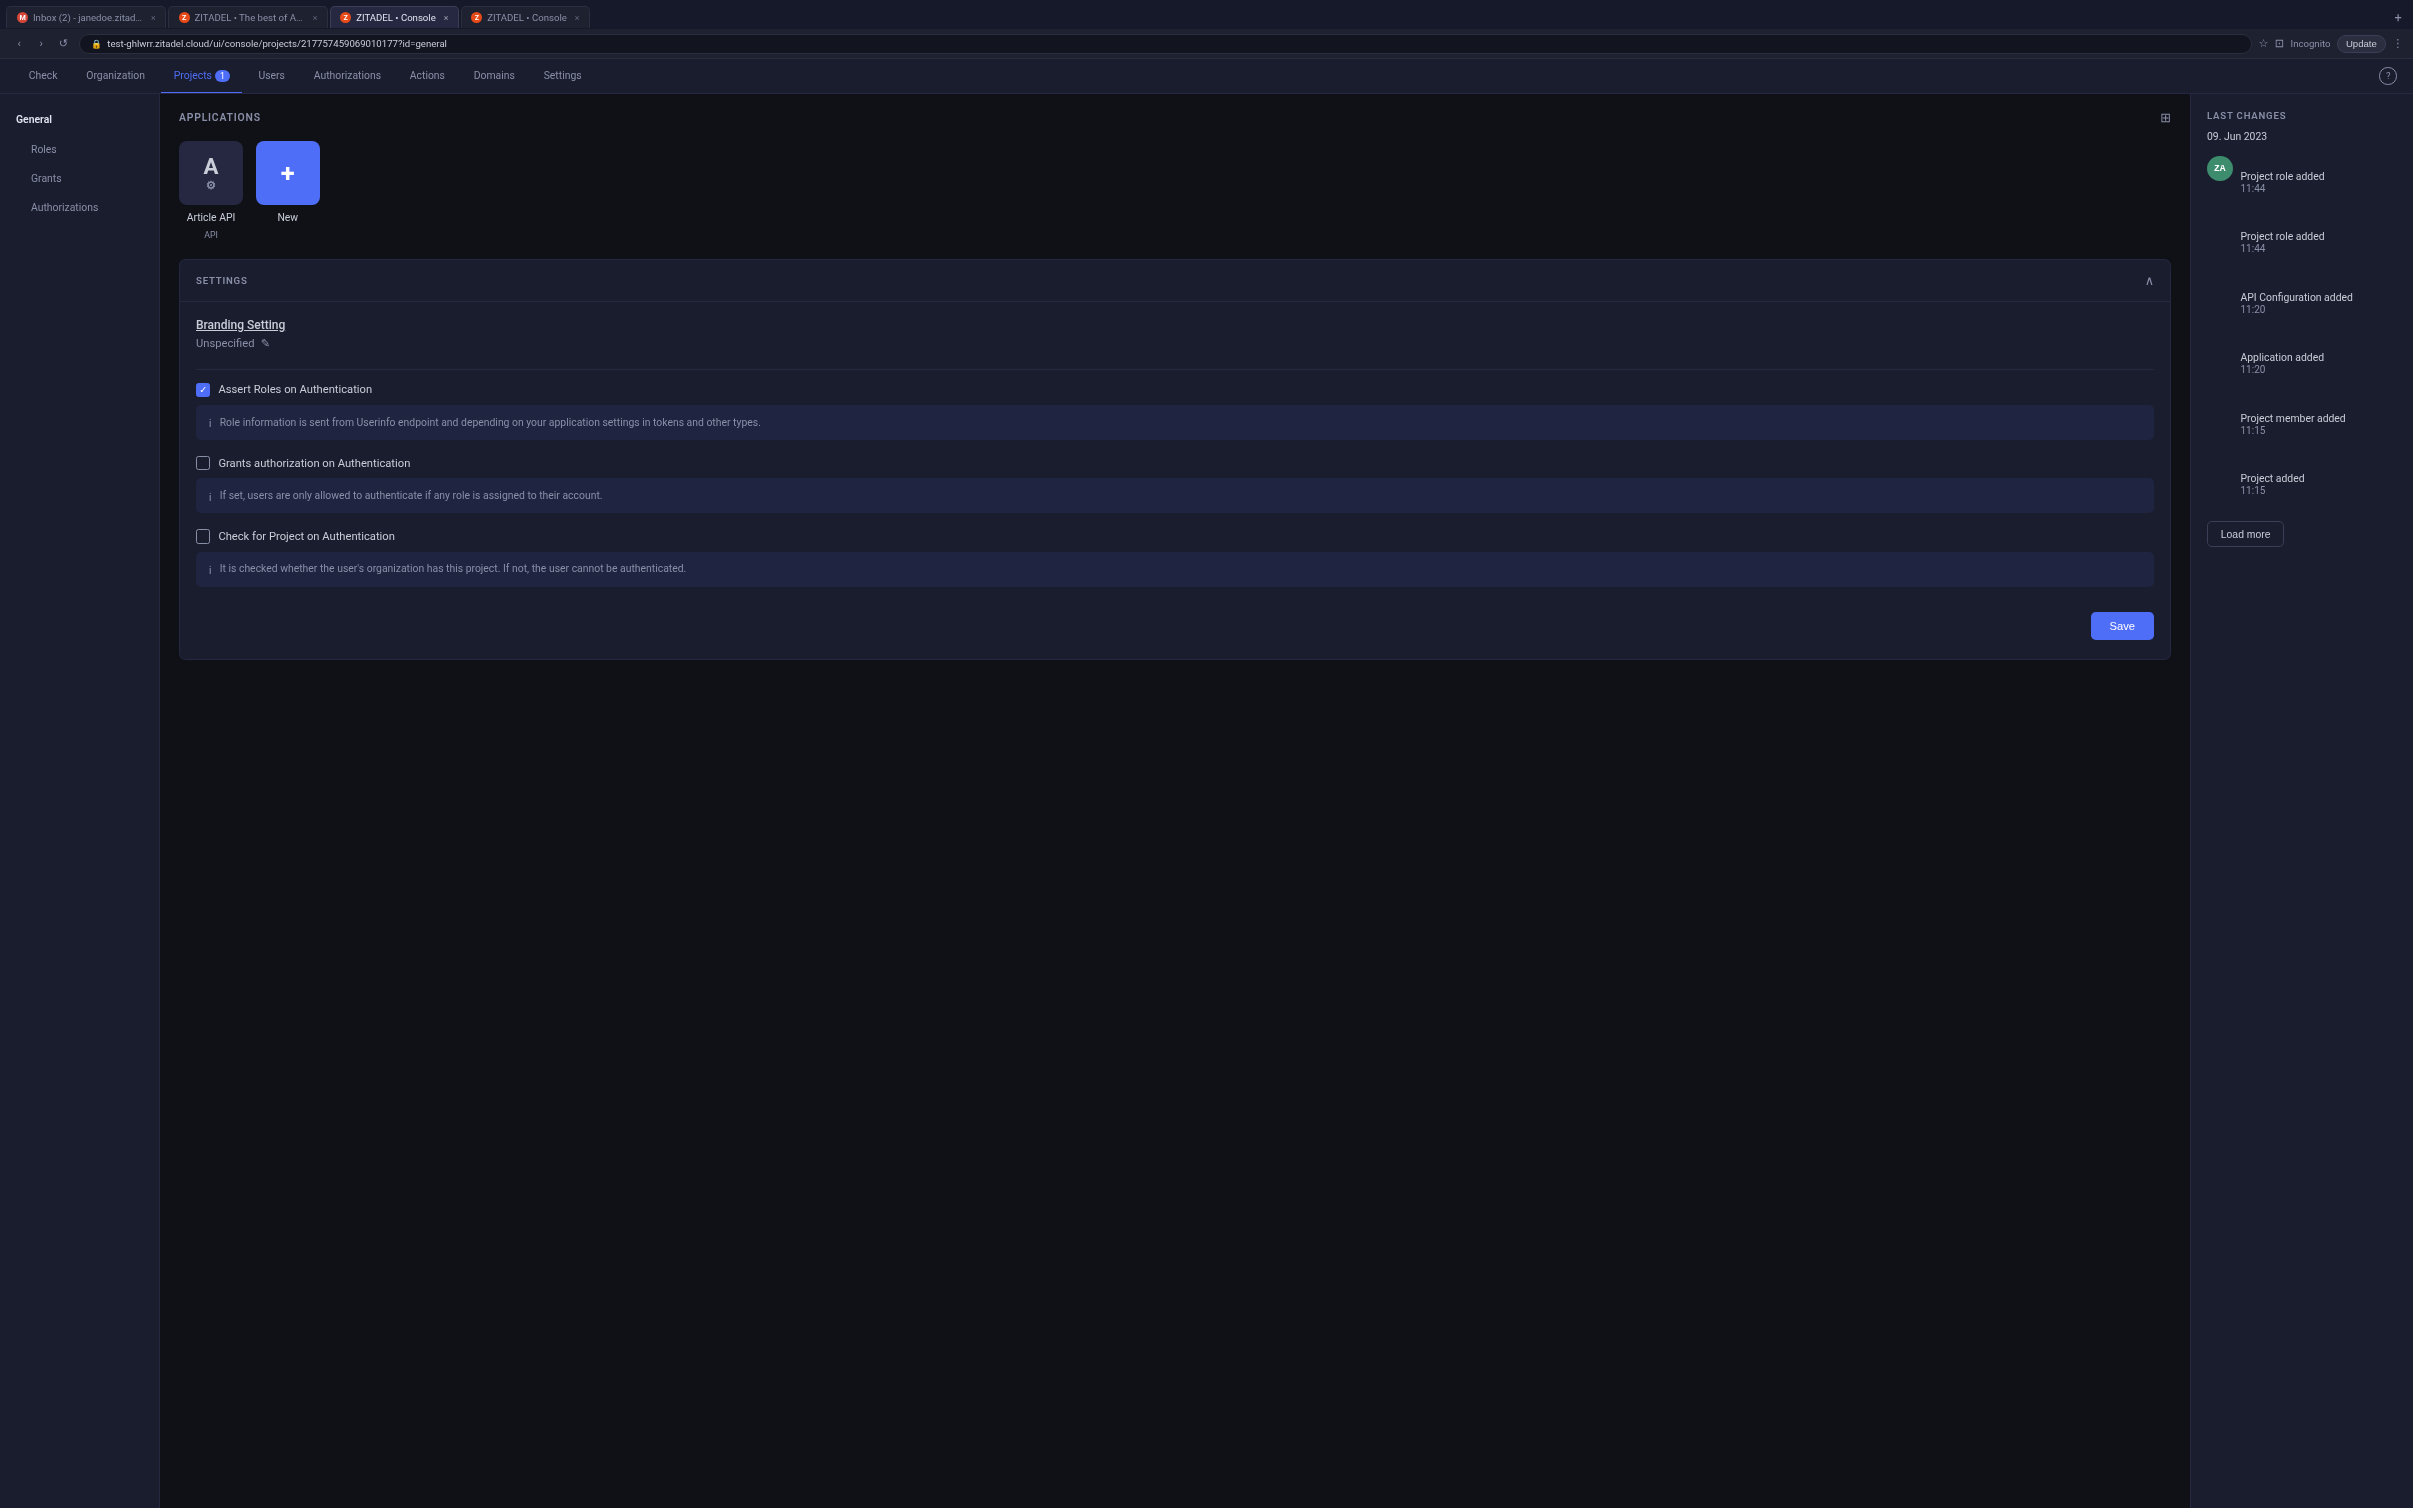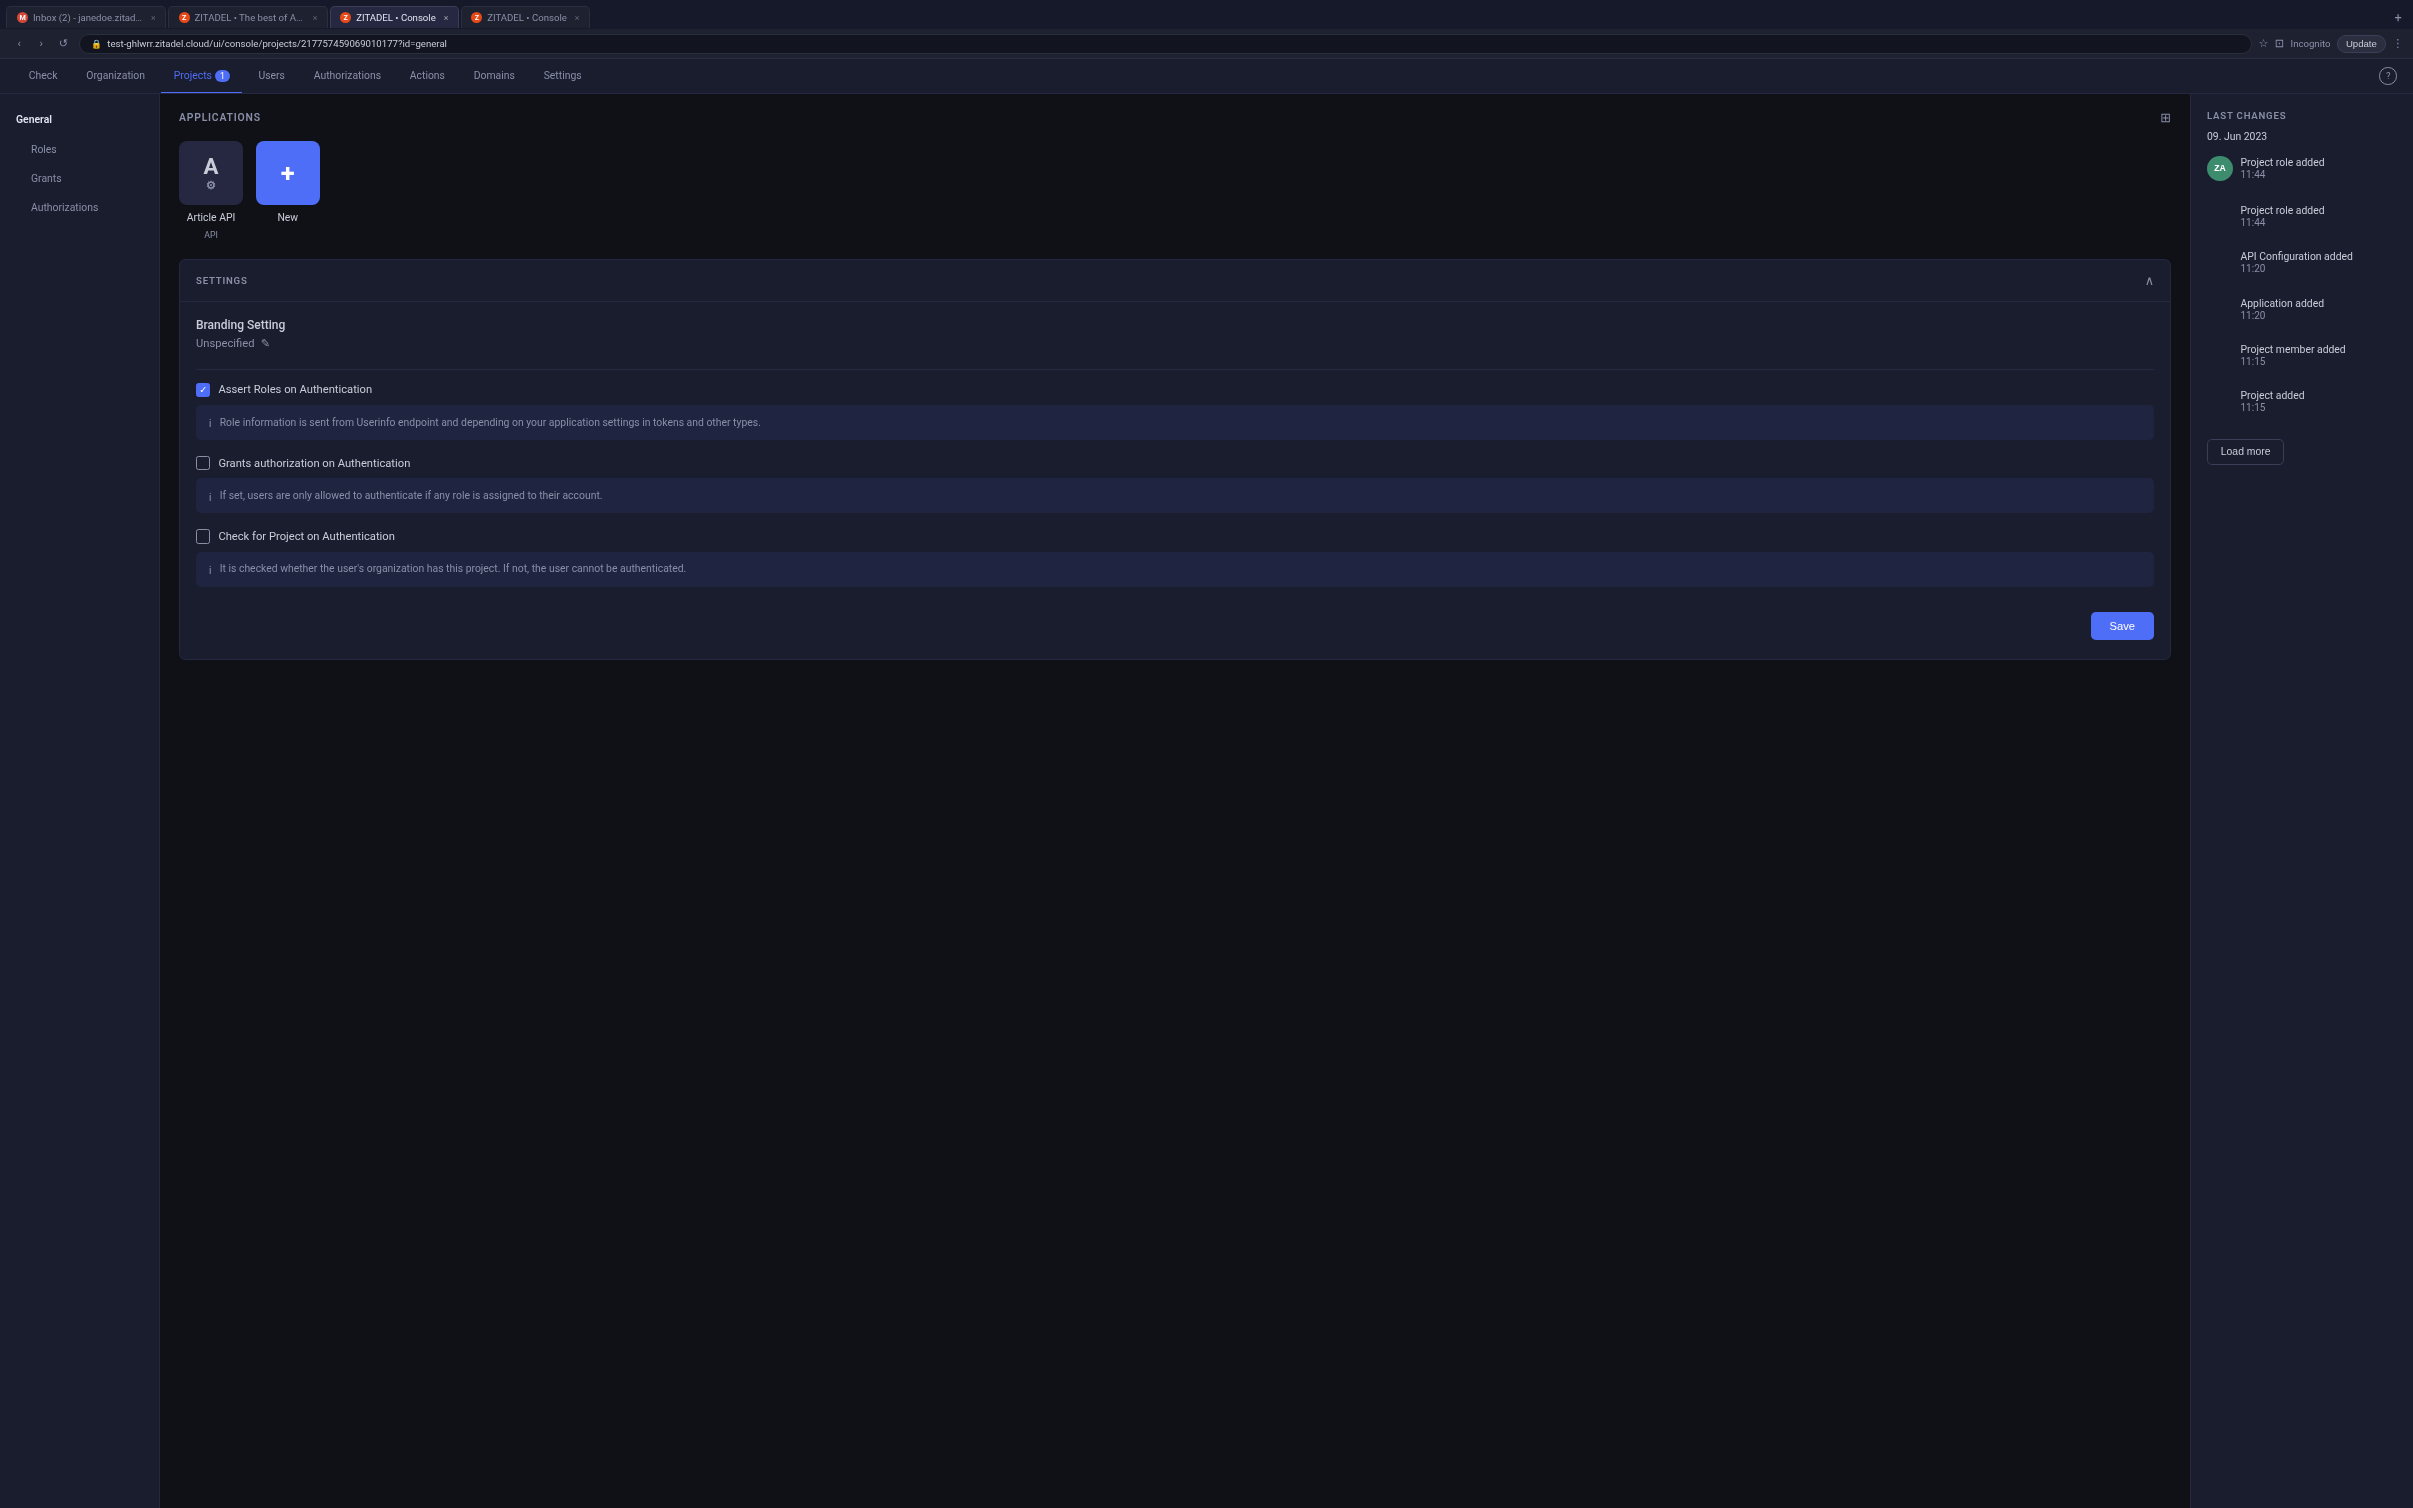--- a/index.html
+++ b/index.html
@@ -324,20 +324,21 @@
 
     .setting-group {
       margin-bottom: 19px;
     }
 
     .setting-label {
       font-size: 12px;
       font-weight: 500;
       color: #c8cdd8;
       margin-bottom: 4.8px;
+      text-decoration: underline;
     }
 
     .setting-value-row {
       display: flex;
       align-items: center;
       gap: 6.4px;
     }
 
     .setting-value {
       font-size: 11.2px;
@@ -471,20 +472,21 @@
       justify-content: center;
       font-size: 9.6px;
       font-weight: 600;
       color: white;
       flex-shrink: 0;
       font-family: Liberation Mono, monospace;
     }
 
     .change-details {
       flex: 1;
+      margin-top: 14px;
     }
 
     .change-action {
       font-size: 10.4px;
       color: #c8cdd8;
     }
 
     .change-time {
       font-size: 10px;
       color: #8a8fa8;

